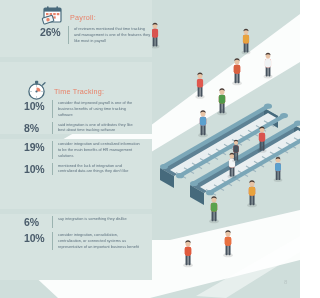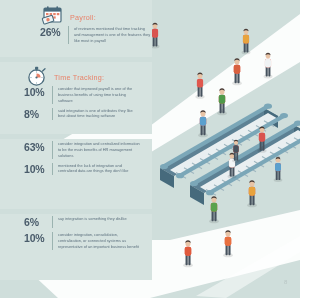--- a/index.html
+++ b/index.html
@@ -22,21 +22,21 @@
     background:#d6e3e0;
     z-index:2;
   }
   #panel-payroll   { top:0;    height:57px; }
   #panel-time      { top:62px; height:72px; }
   #panel-hr        { top:139px;height:70px; }
   #panel-core      { top:214px;height:66px; }
 
   .section { position:absolute; left:0; width:152px; z-index:3; }
   #sec-payroll { top:0;padding-left:16px;   }
-  #sec-time    { top:60px;}
+  #sec-time    { top:74px;}
   #sec-hr      { top:139px;}
   #sec-core    { top:214px;}
 
   .sec-head { display:flex; align-items:flex-start; padding:5px 0 0 24px; height:24px; }
   .sec-icon { width:26px; height:22px; flex:0 0 26px; position:relative; }
   .sec-title {
     font-size:7.2px;
     color:#e8836a;
     font-weight:400;
     letter-spacing:.25px;
@@ -257,21 +257,21 @@
     <span class="stat-body">consider that improved payroll is one of the business benefits of using time tracking software</span>
   </div>
   <div class="stat" style="margin-top:4px;">
     <span class="stat-num">8%</span>
     <span class="stat-body">said integration is one of attributes they like best about time tracking software</span>
   </div>
 </div>
 
 <div class="section" id="sec-hr">
   <div class="stat">
-    <span class="stat-num">63%</span>
+    <span class="stat-num">19%</span>
     <span class="stat-body">consider integration and centralized information to be the main benefits of HR management solutions</span>
   </div>
   <div class="stat" style="margin-top:4px;">
     <span class="stat-num">10%</span>
     <span class="stat-body">mentioned the lack of integration and centralized data are things they don't like</span>
   </div>
 </div>
 
 <div class="section" id="sec-core">
   <div class="stat">

